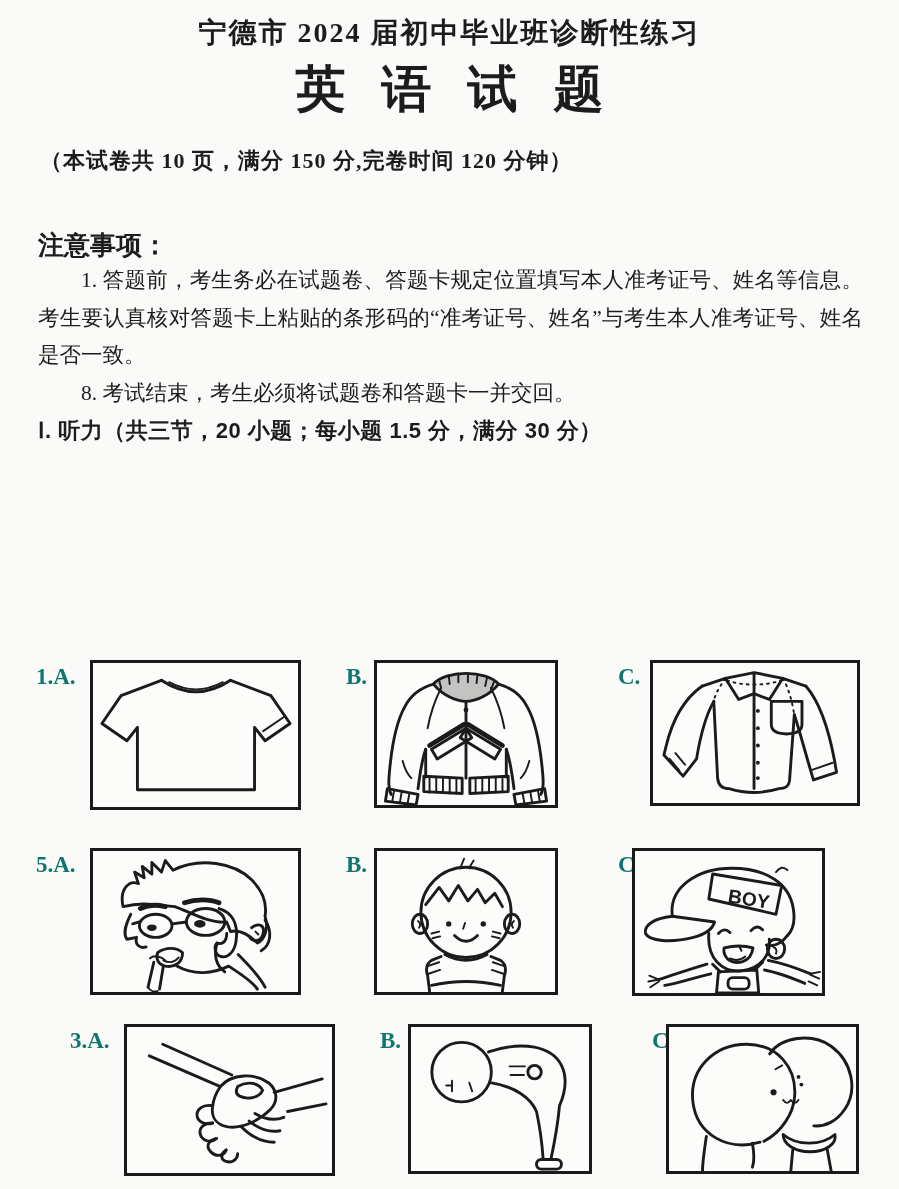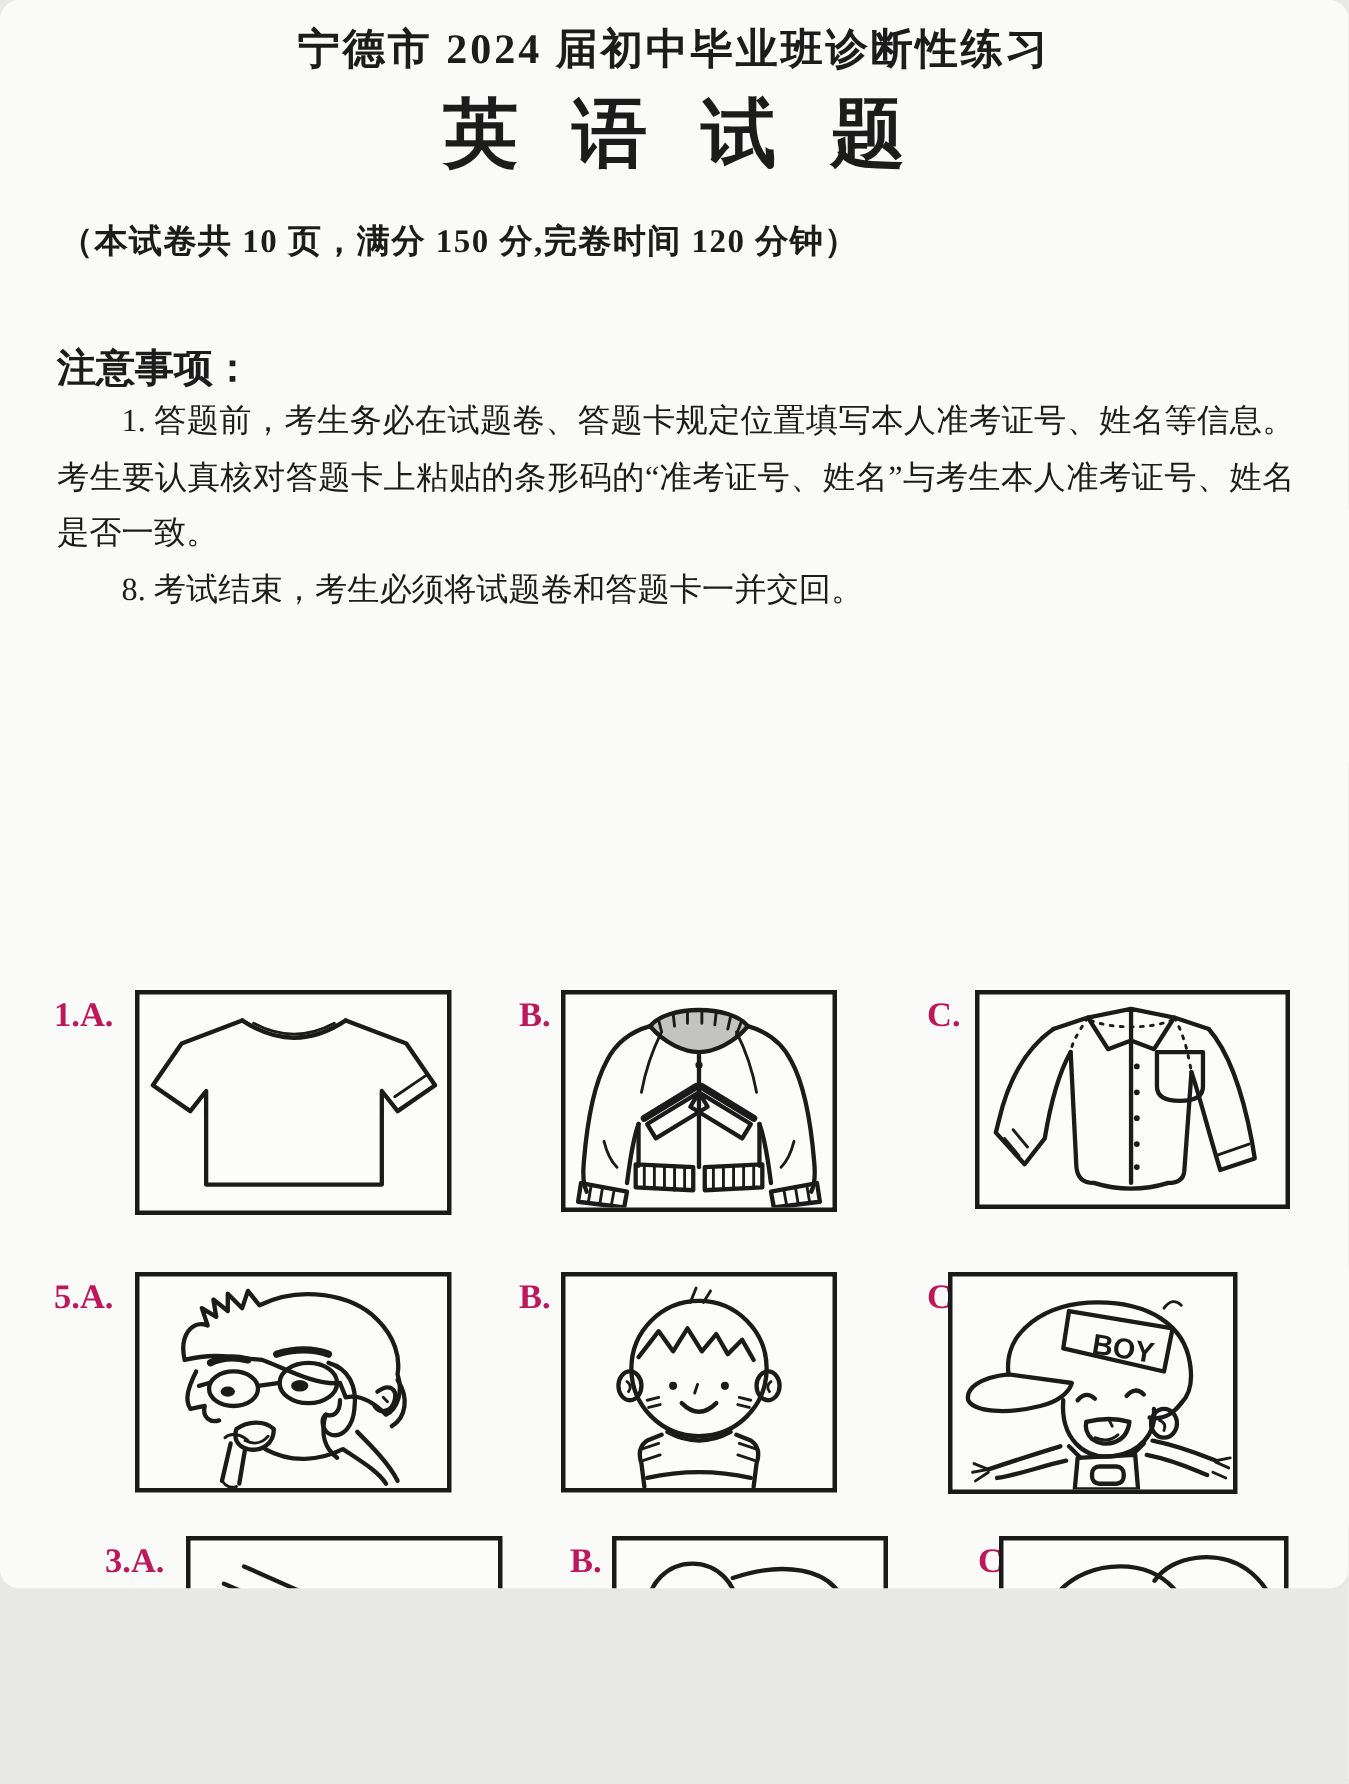--- a/index.html
+++ b/index.html
@@ -1,20 +1,19 @@
 <!DOCTYPE html>
 <html><head>
 <meta charset="utf-8">
 <style>
   html,body { margin:0; padding:0; background:#e8e8e6; }
   .page {
-    position:relative; width:899px; height:1059px; margin:0 auto;
+    position:relative; width:899px; height:1189px; margin:0 auto;
     background:#fafaf8; overflow:hidden; color:#1c1c1c;
     font-family:"Liberation Serif", serif;
-    border-radius:13px;
   }
   
   .session-line {
     position:absolute; top:14px; left:0; right:0;
     text-align:center; font-size:28px; font-weight:700; letter-spacing:2px;
   }
   .subject-title {
     position:absolute; top:56px; left:0; right:0;
     text-align:center; font-size:50px; font-weight:700;
     letter-spacing:0.72em; padding-left:0.72em; box-sizing:border-box;
@@ -39,21 +38,21 @@
     letter-spacing:0.5px;
   }
   .intro { text-indent:0; }
   
   .q-row { position:absolute; left:0; width:899px; height:162px; }
   .row-1 { top:652px; }
   .row-2 { top:840px; }
   .row-3 { top:1016px;margin-left:34px; }
   .q-label {
     position:absolute; top:12px; font-size:23px; font-weight:600;
-    font-family:"Liberation Serif", serif; color:#be185d;
+    font-family:"Liberation Serif", serif; color:#0f766e;
   }
   .label-a { left:36px; }
   .label-b { left:346px; }
   .label-c { left:618px; }
   .q-box {
     position:absolute; top:8px; border:3px solid #1a1a1a;
     background:#fcfcfb; box-sizing:border-box;
   }
   .box-a { left:90px;  width:211px; height:150px; }
   .box-b { left:374px; width:184px; height:148px; }
@@ -81,20 +80,21 @@
 <div class="page">
 
   <div class="session-line">宁德市 2024 届初中毕业班诊断性练习</div>
   <div class="subject-title">英语试题</div>
   <div class="meta-line">（本试卷共 10 页，满分 150 分,完卷时间 120 分钟）</div>
 
   <div class="body-text">
     <p class="notice-heading">注意事项：</p>
     <p class="para">1. 答题前，考生务必在试题卷、答题卡规定位置填写本人准考证号、姓名等信息。考生要认真核对答题卡上粘贴的条形码的“准考证号、姓名”与考生本人准考证号、姓名是否一致。</p>
     <p class="para">8. 考试结束，考生必须将试题卷和答题卡一并交回。</p>
+    <p class="sec-heading">Ⅰ. 听力（共三节，20 小题；每小题 1.5 分，满分 30 分）</p>
   </div>
 
   <div class="q-row row-1">
     <span class="q-label label-a">1.A.</span>
     <div class="q-box box-a">
       <svg class="sk" viewBox="0 0 211 150">
         <path d="M70,18 L28,34 L8,63 L34,81 L45,67 L45,132 L167,132 L167,67 L178,81 L204,63 L184,34 L142,18"></path>
         <path d="M70,18 Q106,42 142,18"></path>
         <path class="thin" d="M78,20 Q106,35 134,20"></path>
         <path class="thin" d="M198,56 L176,71"></path>

